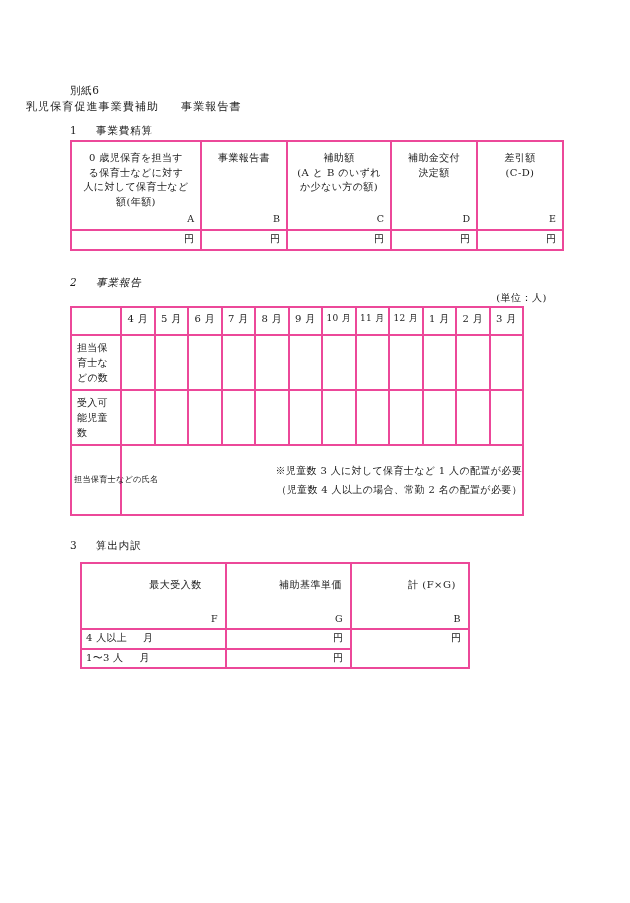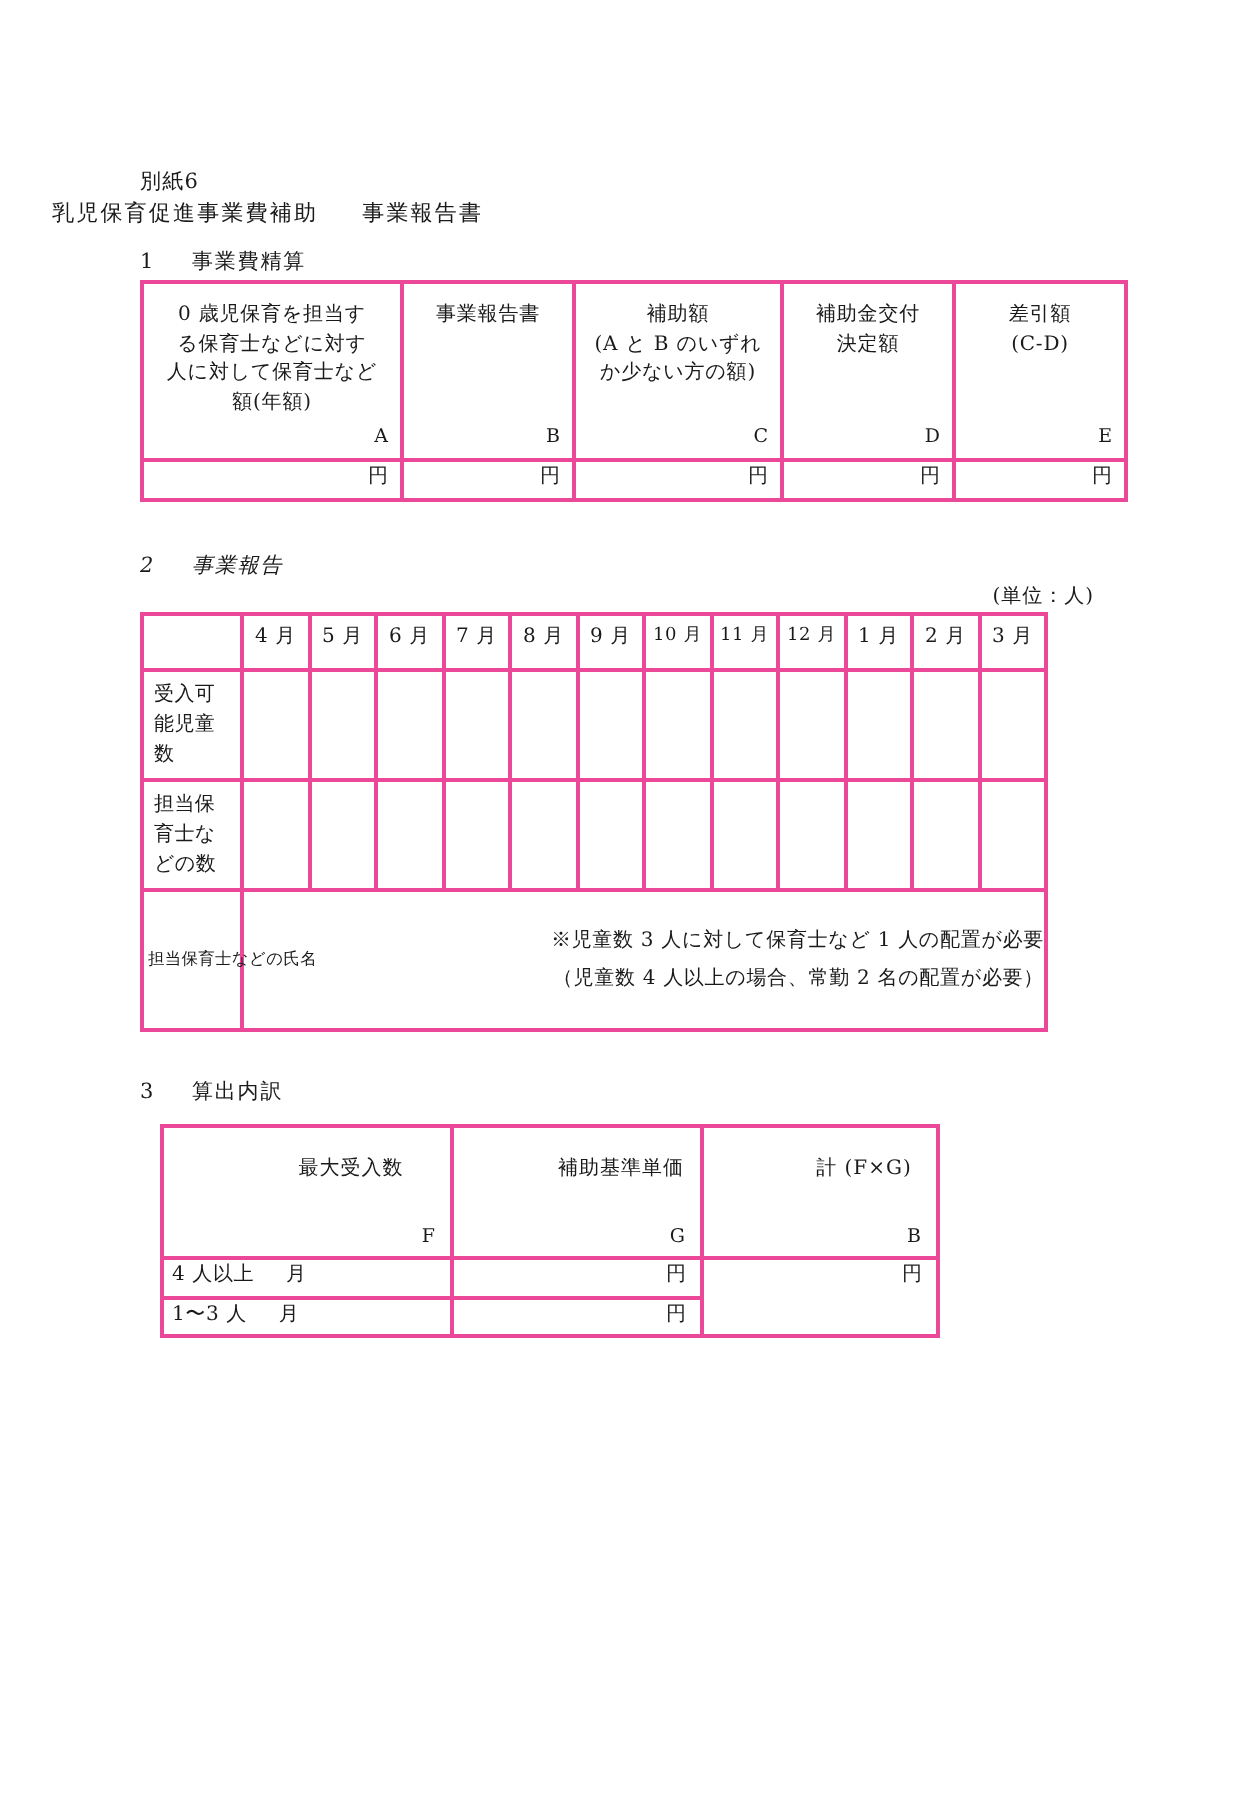--- a/index.html
+++ b/index.html
@@ -287,36 +287,36 @@
       <td class="month">8 月</td>
       <td class="month">9 月</td>
       <td class="month wide-num">10 月</td>
       <td class="month wide-num">11 月</td>
       <td class="month wide-num">12 月</td>
       <td class="month">1 月</td>
       <td class="month">2 月</td>
       <td class="month">3 月</td>
     </tr>
     <tr>
+      <td class="rowlabel">担当保育士などの数</td>
+      <td class="blank"></td>
+      <td class="blank"></td>
+      <td class="blank"></td>
+      <td class="blank"></td>
+      <td class="blank"></td>
+      <td class="blank"></td>
+      <td class="blank"></td>
+      <td class="blank"></td>
+      <td class="blank"></td>
+      <td class="blank"></td>
+      <td class="blank"></td>
+      <td class="blank"></td>
+    </tr>
+    <tr>
       <td class="rowlabel">受入可能児童数</td>
-      <td class="blank"></td>
-      <td class="blank"></td>
-      <td class="blank"></td>
-      <td class="blank"></td>
-      <td class="blank"></td>
-      <td class="blank"></td>
-      <td class="blank"></td>
-      <td class="blank"></td>
-      <td class="blank"></td>
-      <td class="blank"></td>
-      <td class="blank"></td>
-      <td class="blank"></td>
-    </tr>
-    <tr>
-      <td class="rowlabel">担当保育士などの数</td>
       <td class="blank"></td>
       <td class="blank"></td>
       <td class="blank"></td>
       <td class="blank"></td>
       <td class="blank"></td>
       <td class="blank"></td>
       <td class="blank"></td>
       <td class="blank"></td>
       <td class="blank"></td>
       <td class="blank"></td>

